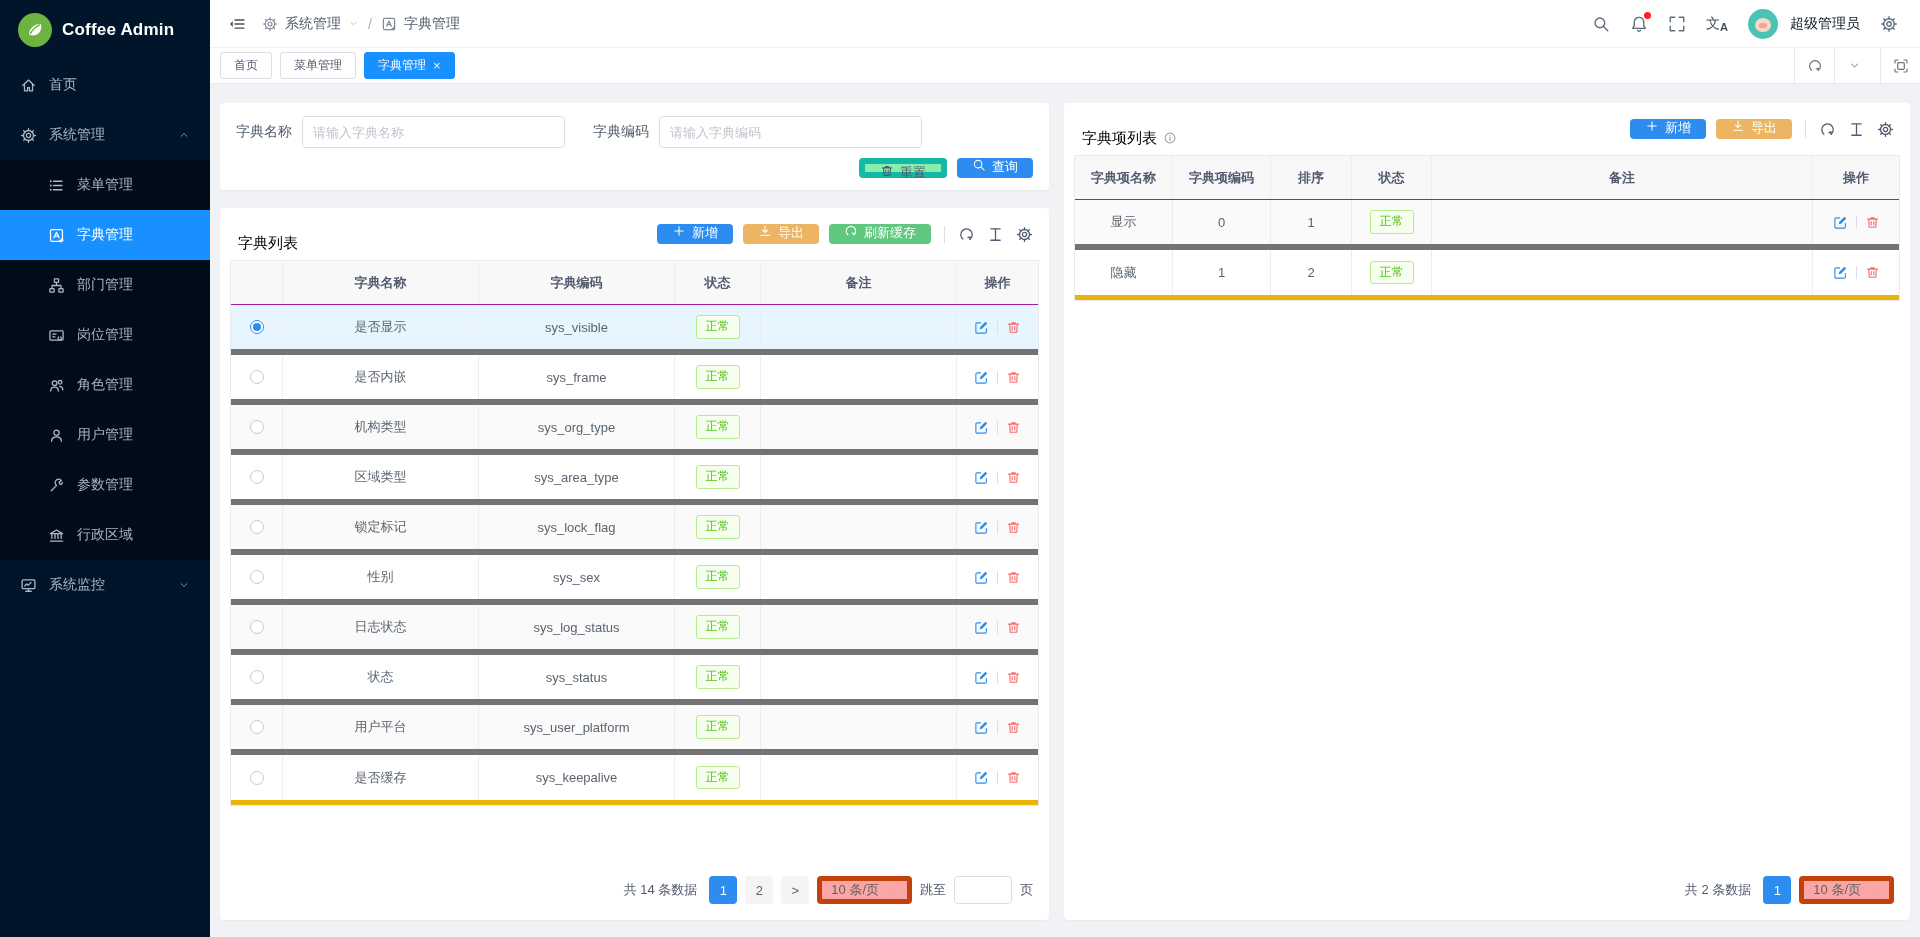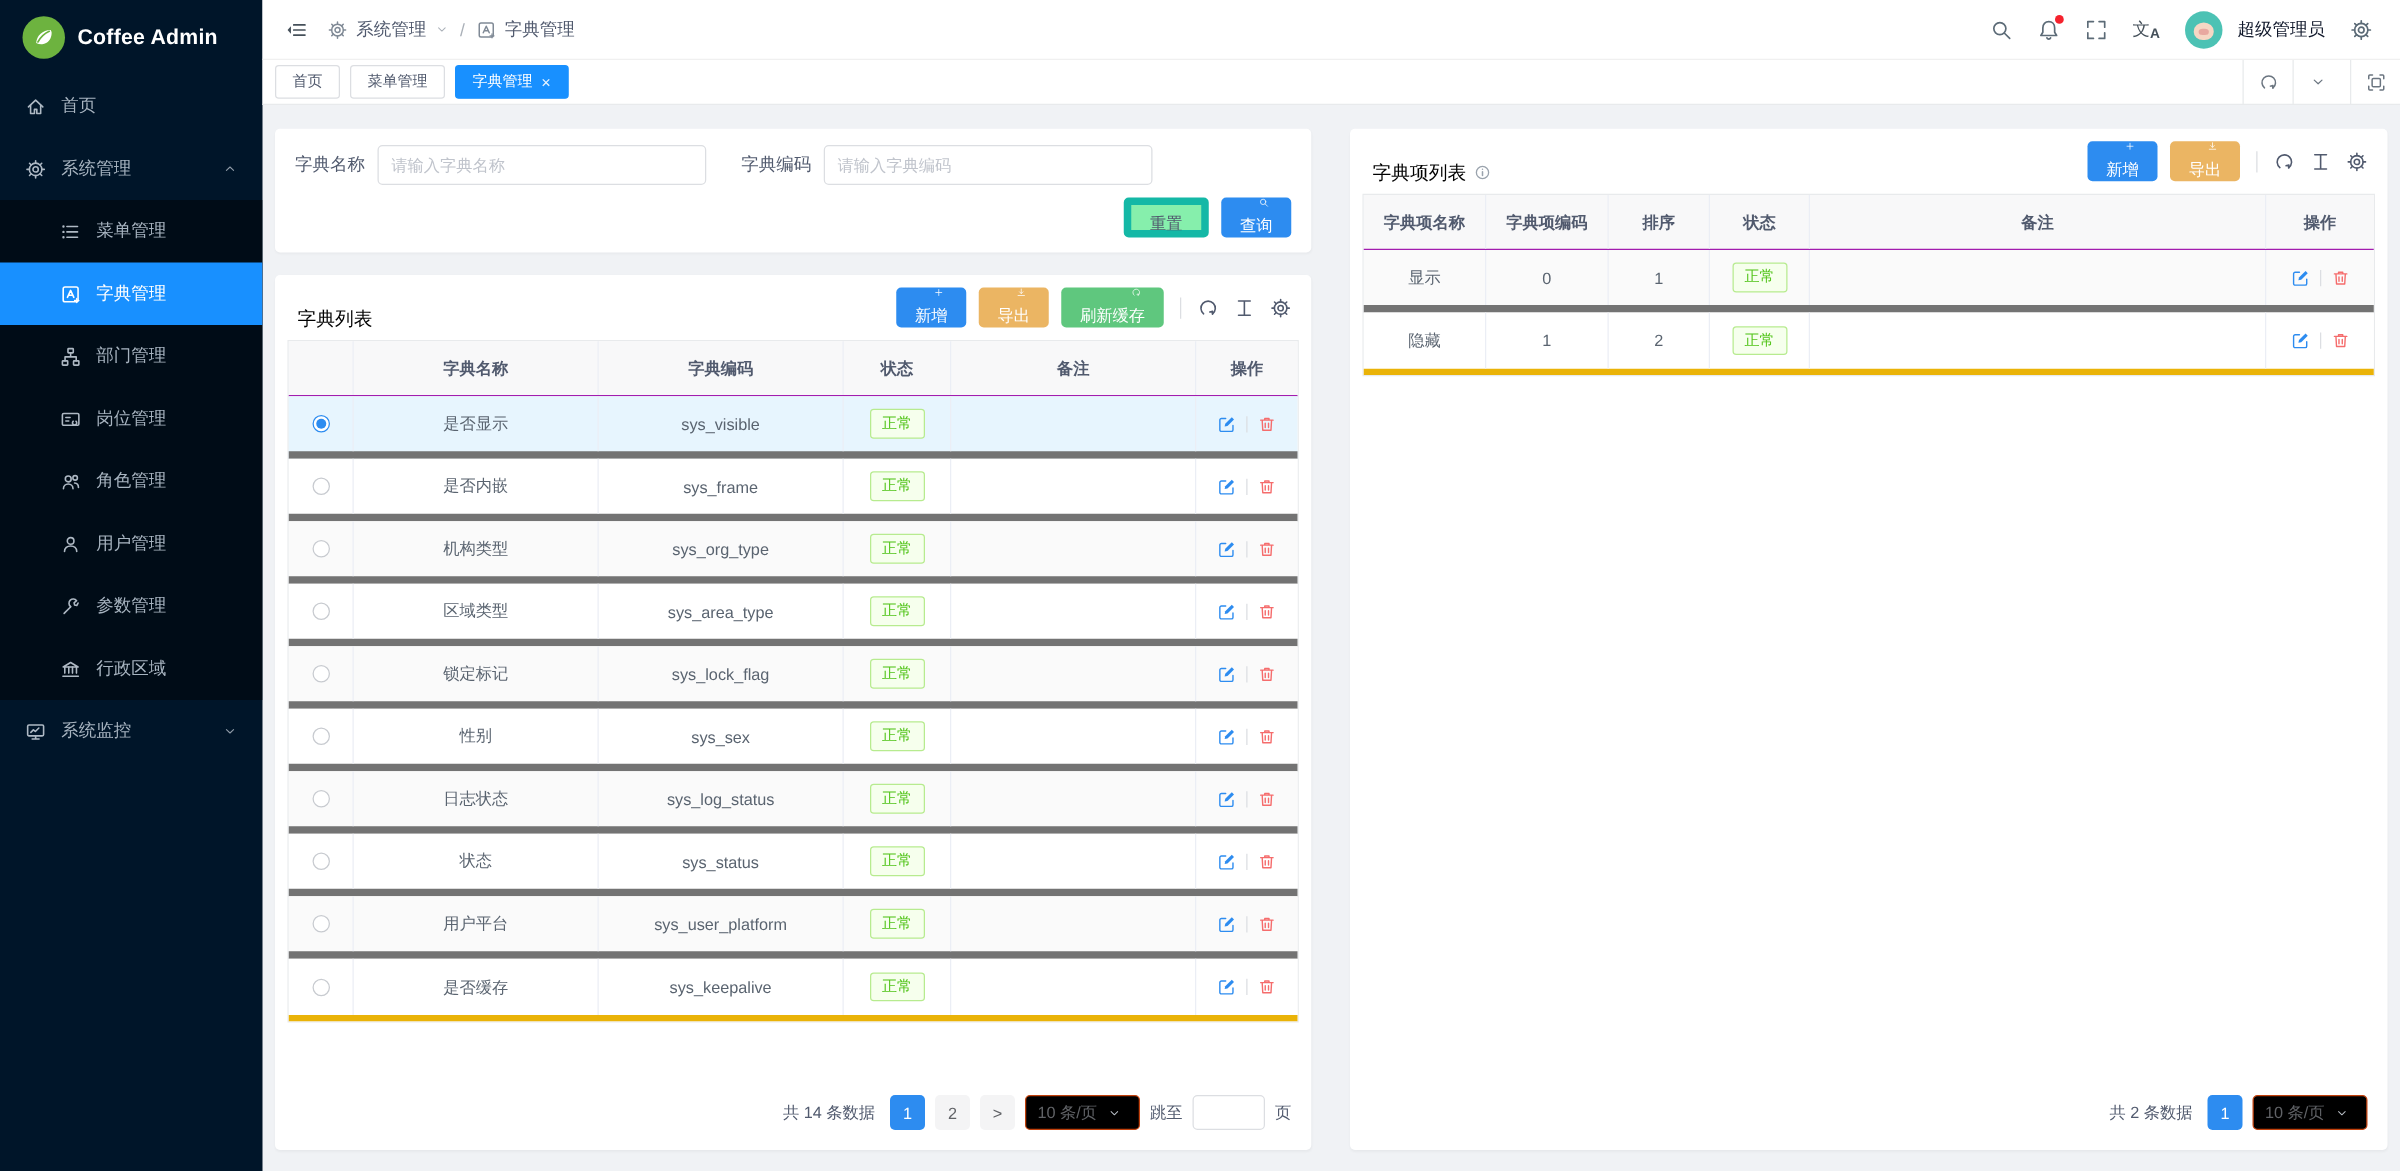--- a/index.html
+++ b/index.html
@@ -44,37 +44,37 @@
   
   .tabbar { height:36px; background:#fff; border-bottom:1px solid #e8eaec; display:flex; align-items:center; padding-left:10px; }
   .tab { height:27px; border:1px solid #dcdee2; border-radius:3px; background:#fff; display:inline-flex; align-items:center; gap:7px; padding:0 13px; font-size:12px; color:#515a6e; margin-right:8px; cursor:pointer; }
   .tab.active { background:#1890ff; border-color:#1890ff; color:#fff; }
   .tab-close { font-size:13px; line-height:1; opacity:.9; }
   .tabbar-tools { margin-left:auto; display:flex; align-items:stretch; height:36px; }
   .tt-cell { width:40px; display:flex; align-items:center; justify-content:center; border-left:1px solid #e8eaec; color:#6b7580; cursor:pointer; }
   .tt-cell.gap { margin-left:6px; }
 
   
-  .content { flex:1; display:flex; padding:19px 10px 17px; gap:31px; min-height:0; }
+  .content { flex:1; display:flex; padding:19px 10px 17px; gap:15px; min-height:0; }
   .card { background:#fff; border-radius:4px; box-shadow:0 1px 2px rgba(0,0,0,.04); }
   .left-col { width:829px; flex:0 0 829px; display:flex; flex-direction:column; min-height:0; }
   .right-card { flex:1; display:flex; flex-direction:column; min-height:0; }
 
   
   .search-card { padding:13px 16px 12px; margin-bottom:18px; }
   .sf-row { display:flex; align-items:center; }
   .sf-field { display:flex; align-items:center; }
   .sf-field + .sf-field { margin-left:28px; }
   .sf-label { font-size:14px; color:#515a6e; margin-right:10px; white-space:nowrap; }
   .sf-input { width:263px; height:32px; border:1px solid #dcdee2; border-radius:4px; padding:0 10px; font-size:13px; color:#515a6e; outline:none; font-family:inherit; }
   .sf-input::placeholder { color:#c0c4cc; }
   .sf-actions { display:flex; justify-content:flex-end; gap:10px; margin-top:10px; }
 
   
-  .btn { height:32px; padding:0 15px; border-radius:4px; border:none; font-size:13px; display:inline-flex; align-items:flex-end; gap:6px; cursor:pointer; color:#fff; font-family:inherit;flex-direction:column; }
+  .btn { height:20px; padding:0 15px; border-radius:4px; border:none; font-size:13px; display:inline-flex; align-items:flex-start; gap:6px; cursor:pointer; color:#fff; font-family:inherit; }
   .btn .bi { width:14px; height:14px; }
   .btn-default { background:#86efac; border:6px solid #14b8a6; color:#515a6e;margin-left:29px; }
   .btn-primary { background:#2d8cf0; }
   .btn-warning { background:#ebb563; }
   .btn-success { background:#5fc77e; }
 
   
   .table-card { flex:1; display:flex; flex-direction:column; min-height:0; }
   .card-head { height:52px; display:flex; align-items:center; padding:0 16px 0 18px; }
   .card-title { font-size:15px; color:#000000; font-weight:500; display:flex; align-items:center; gap:6px;margin-top:18px; }
@@ -103,21 +103,21 @@
   .ops { display:flex; align-items:center; gap:8px; justify-content:center; }
   .op-edit { width:15px; height:15px; color:#2d8cf0; cursor:pointer; }
   .op-divider { width:1px; height:13px; background:#dcdee2; }
   .op-del { width:15px; height:15px; color:#f56c6c; cursor:pointer; }
 
   
   .pg { margin-top:auto; display:flex; align-items:center; justify-content:flex-end; gap:8px; padding:14px 16px 16px; font-size:13px; color:#515a6e; }
   .pg-total { margin-right:4px; }
   .pg-btn { min-width:28px; height:28px; padding:0 6px; border-radius:4px; background:#f4f4f5; color:#606266; display:flex; align-items:center; justify-content:center; cursor:pointer; }
   .pg-btn.active { background:#2d8cf0; color:#fff; }
-  .pg-select { height:28px; min-width:92px; border:1px solid #c2410c; border-radius:4px; background:#000000; padding:0 9px; display:flex; align-items:center; gap:8px; color:#606266; cursor:pointer; }
+  .pg-select { height:28px; min-width:92px; border:5px solid #c2410c; border-radius:4px; background:#fca5a5; padding:0 9px; display:flex; align-items:center; gap:8px; color:#606266; cursor:pointer; }
   .pg-select .chev { color:#b8bec5; }
   .pg-jump-input { width:58px; height:28px; border:1px solid #dcdee2; border-radius:4px; outline:none; padding:0 6px; font-size:13px; font-family:inherit; }
 </style>
 </head>
 <body>
 
 <svg width="0" height="0" style="position:absolute">
   <symbol id="i-leaf" viewBox="0 0 16 16">
       <path d="M12 3.6c-4.7.2-8 3-8.4 7.6 1.1.5 2.3.8 3.5.7 3.4-.2 5.5-3 5.5-6.6 0-.6-.2-1.2-.6-1.7z" fill="#fff" stroke="none"></path>
       <path d="M4.6 10.6c1.8-3.2 4-5 6.6-6.2" stroke="#6db33f" stroke-width="1"></path>

